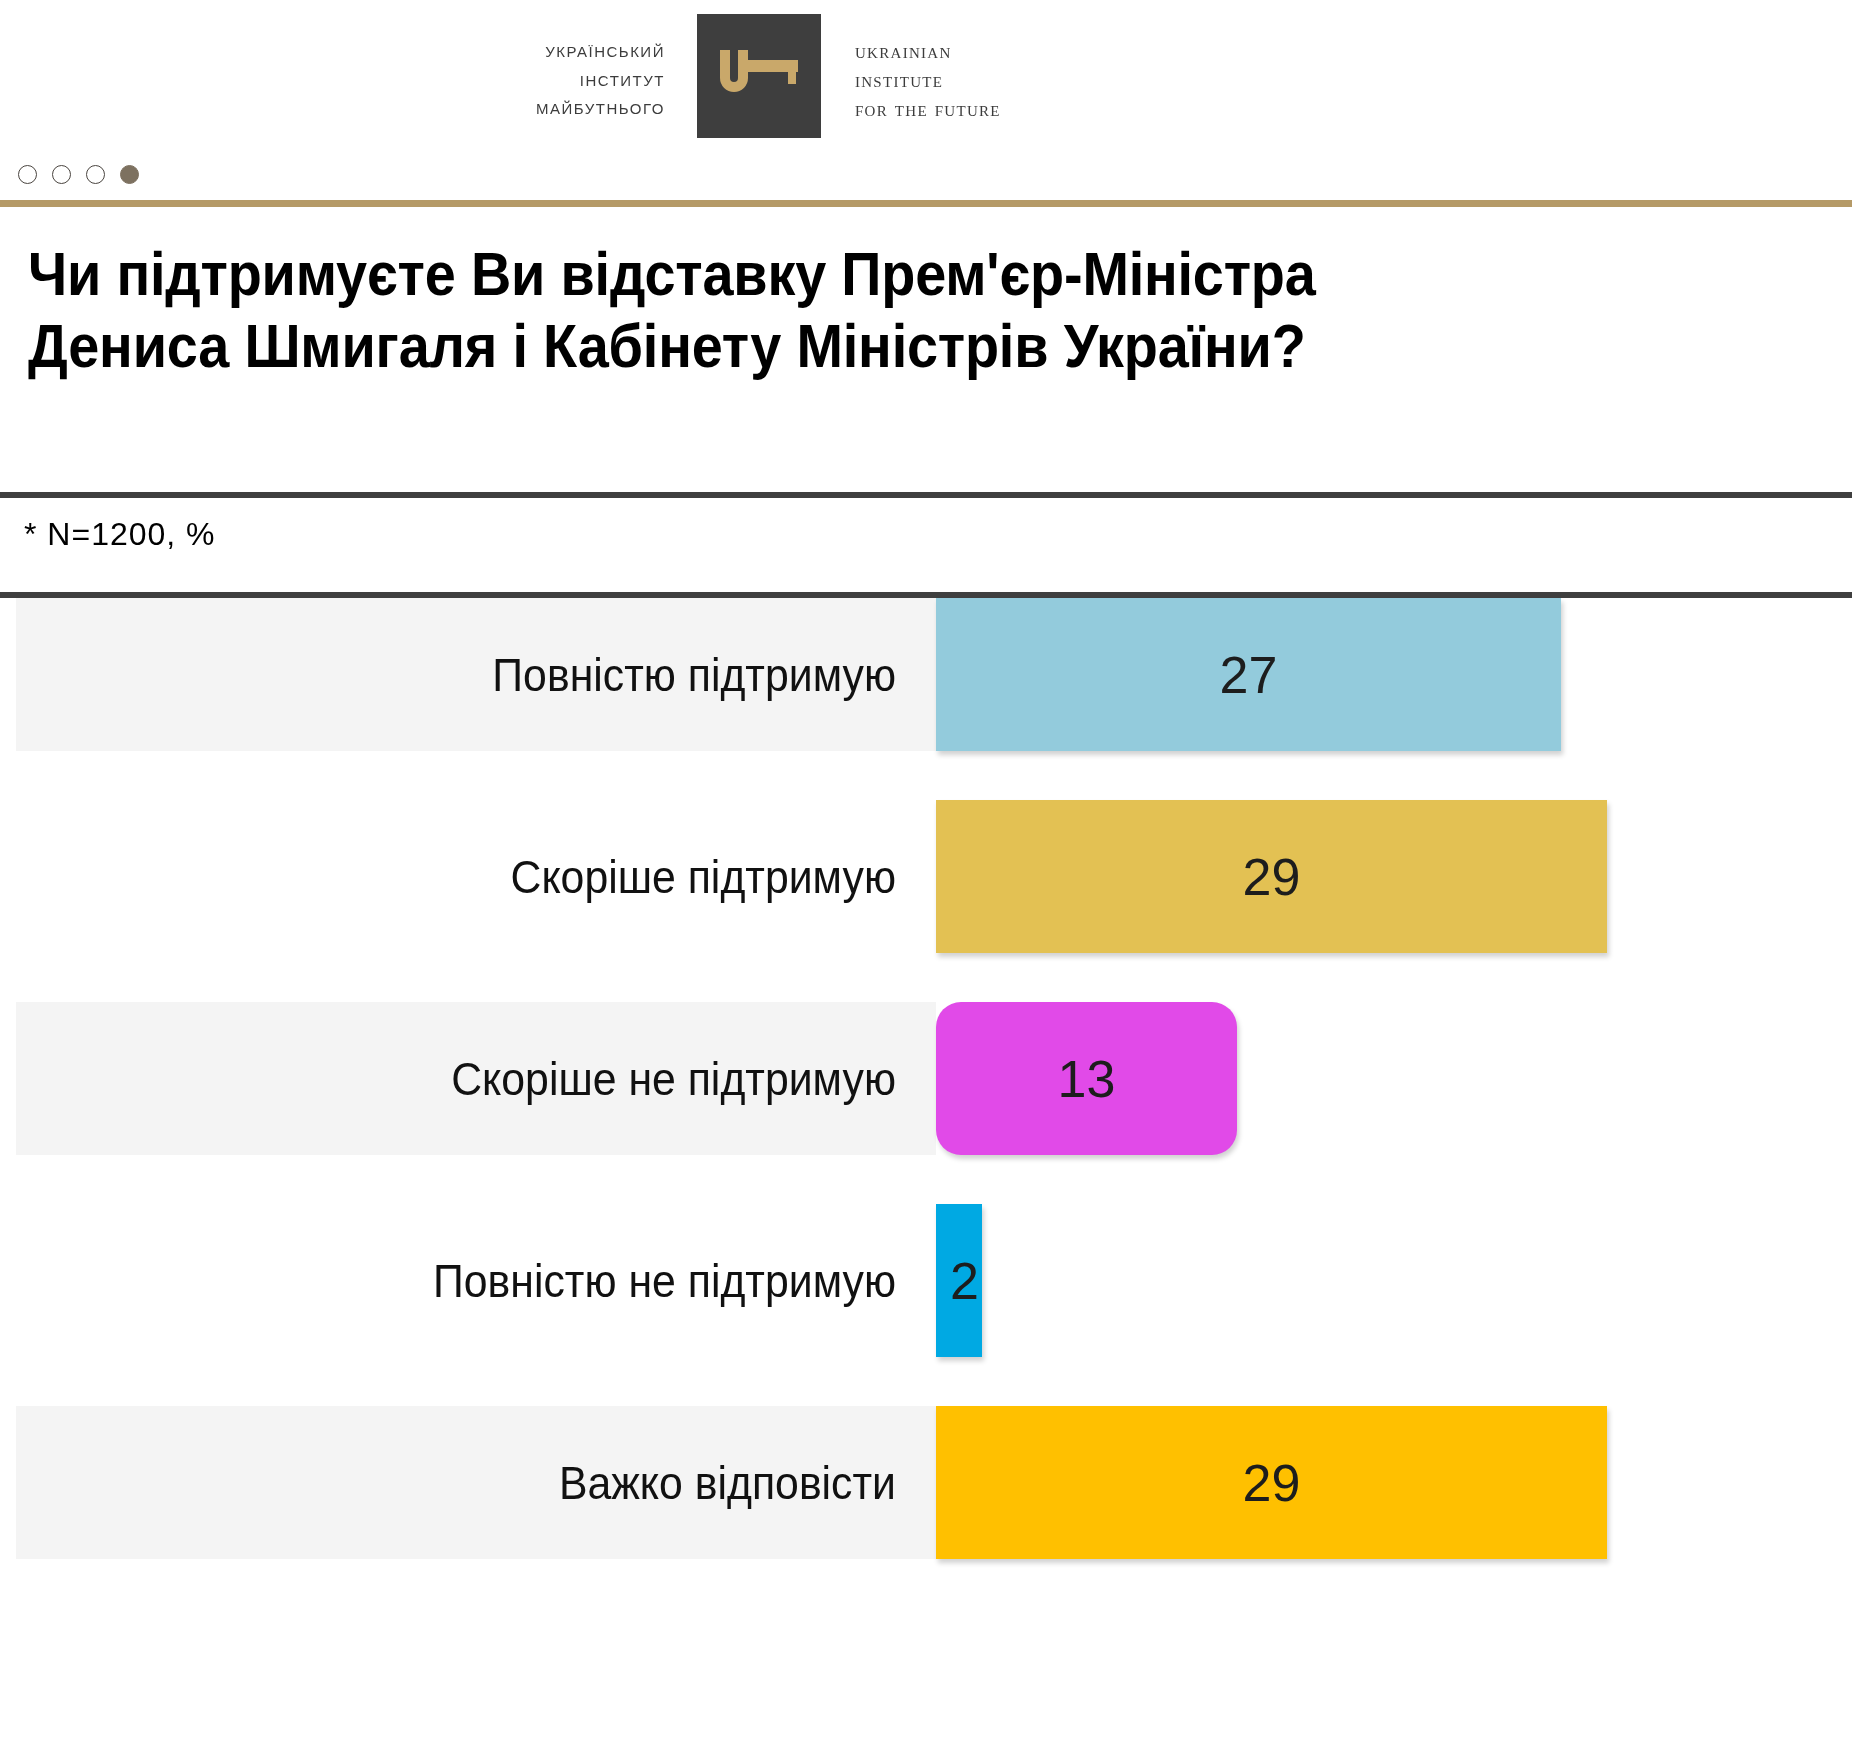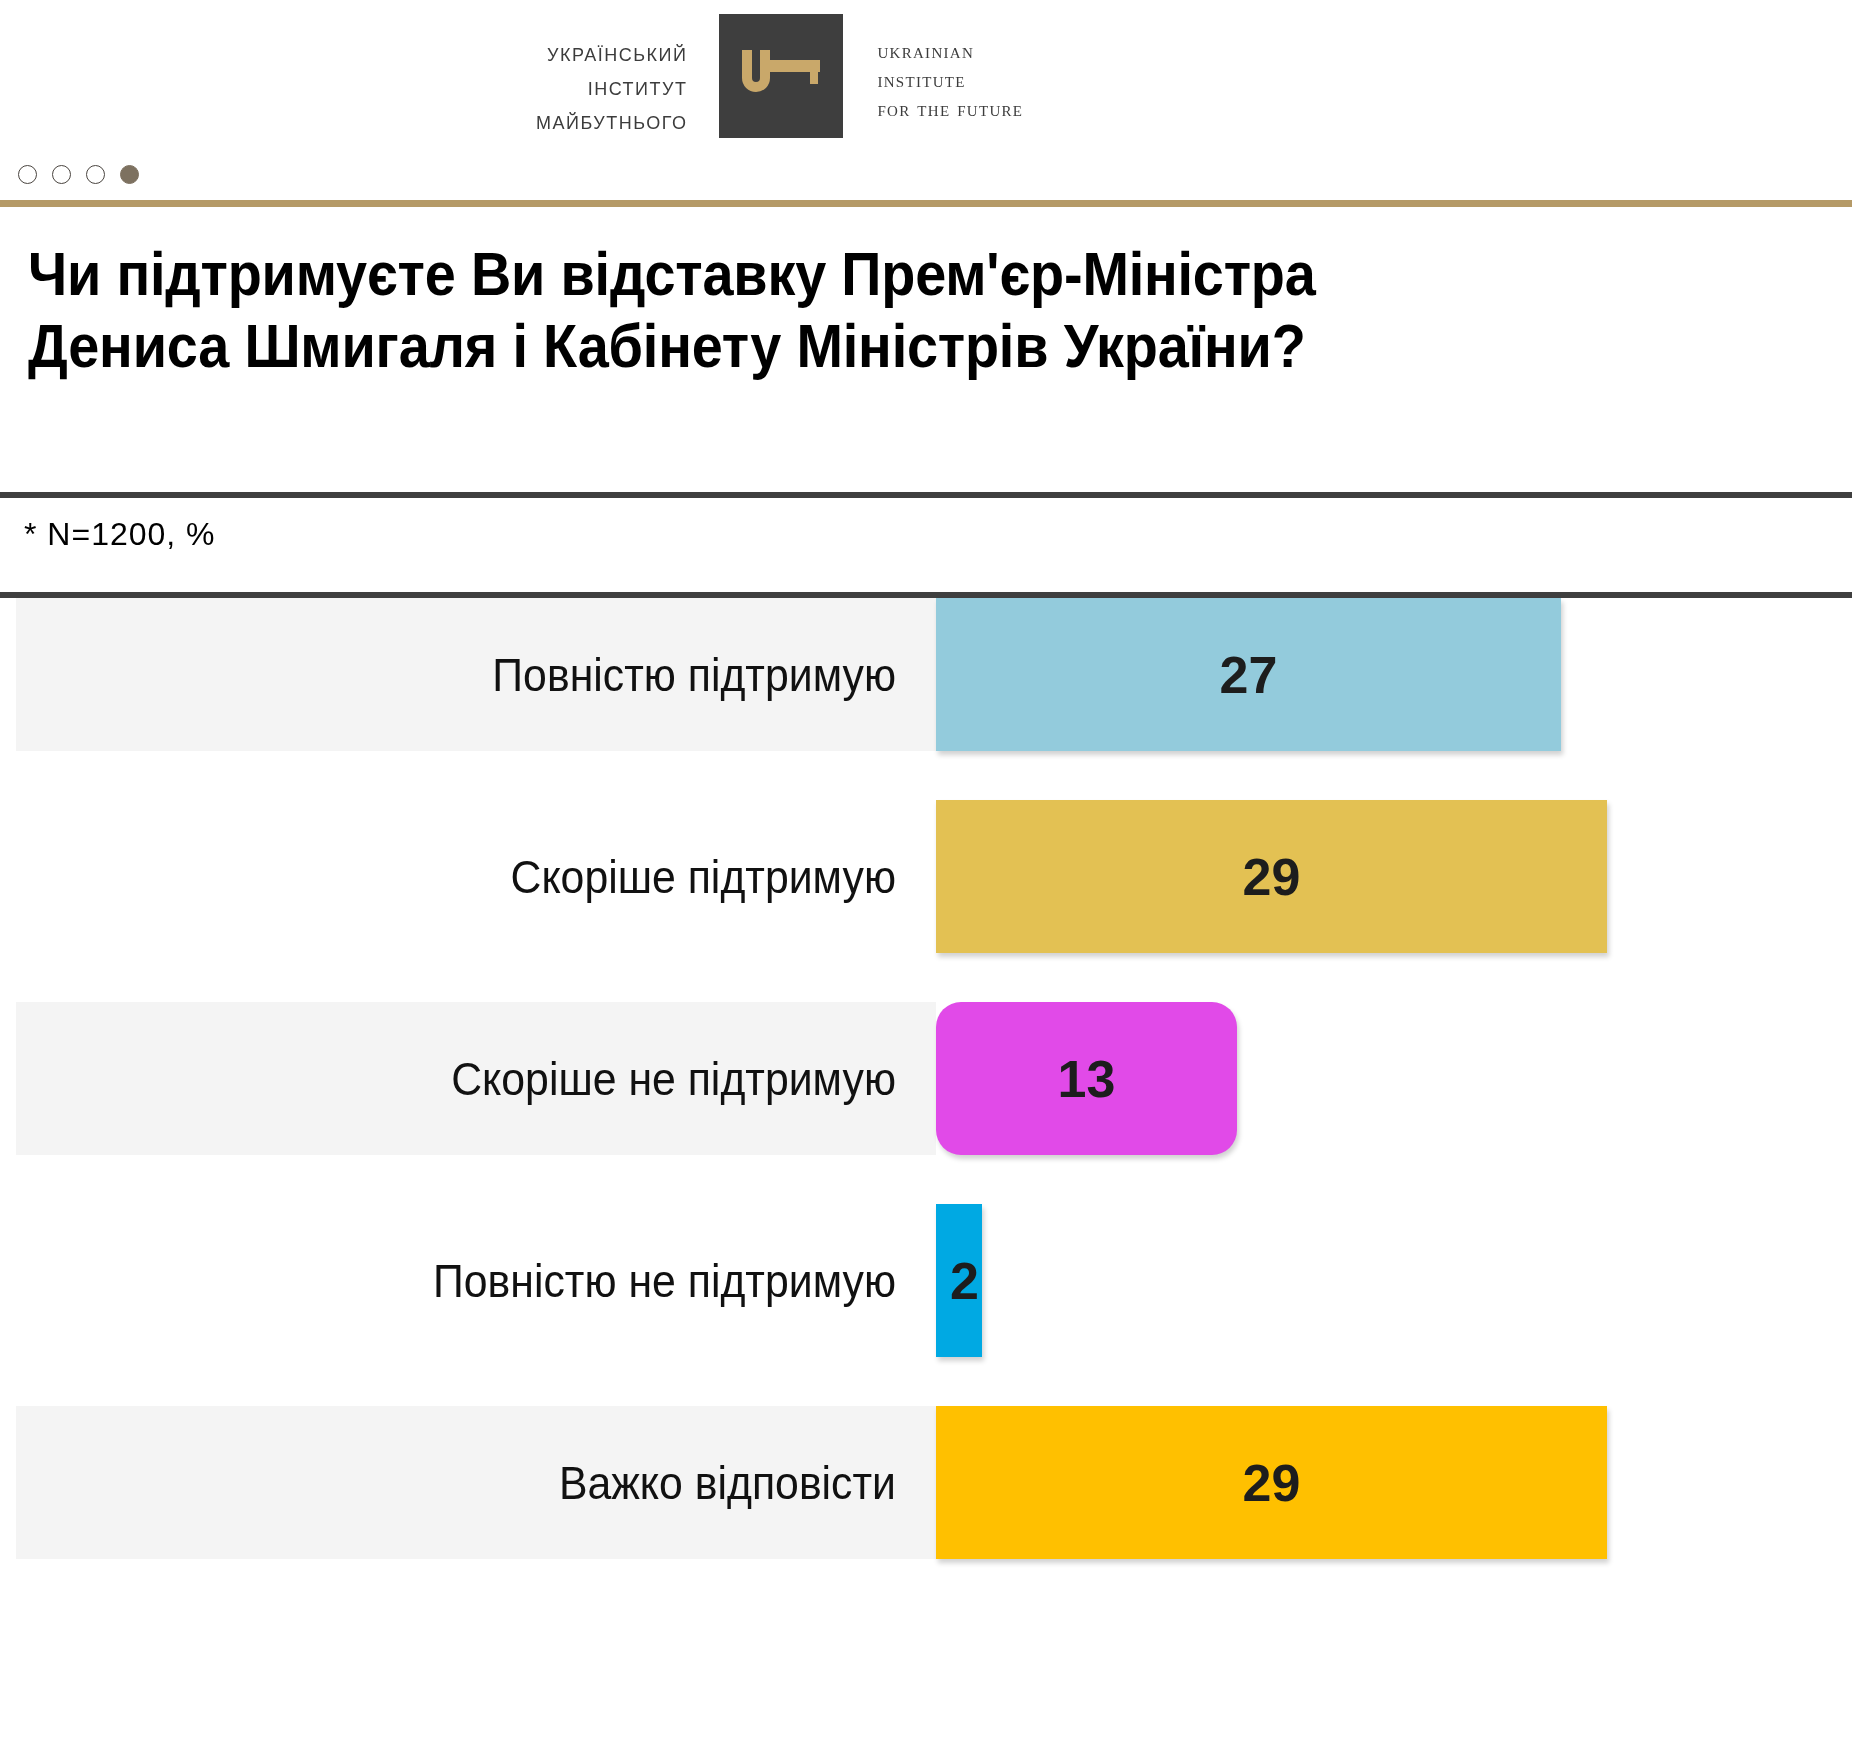--- a/index.html
+++ b/index.html
@@ -15,21 +15,21 @@
   .logo-header{
     position:absolute;left:0;top:0;width:1852px;height:170px;
   }
   .logo-wrap{
     position:absolute;left:536px;top:14px;
     display:flex;align-items:flex-start;
   }
   .logo-ua{
     text-align:right;
     font-family:"Liberation Sans",sans-serif;
-    font-size:26px;
+    font-size:22px;
     letter-spacing:1.5px;
     color:#3c3c3c;
     line-height:1.30;
     font-weight:400;
     padding-top:22px;
     padding-right:32px;
     font-variant:small-caps;
     text-transform:lowercase;
   }
   .logo-ua span{display:block;white-space:nowrap;}
@@ -119,21 +119,21 @@
     white-space:nowrap;
     transform:scaleX(0.93);
     transform-origin:right center;
   }
   .row .bar{
     position:absolute;left:920px;top:0;height:153px;
     box-shadow:2px 4px 5px rgba(0,0,0,0.18);
     display:flex;align-items:center;justify-content:center;
   }
   .row .bar .val{
-    font-size:52px;font-weight:700;color:#1d1d1d;
+    font-size:52px;font-weight:400;color:#1d1d1d;
     font-family:"Liberation Sans",sans-serif;
   }
   .row .bar.narrow .val{
     position:absolute;left:14px;font-size:52px;
   }
 </style>
 </head>
 <body>
 
 <div class="logo-header">

